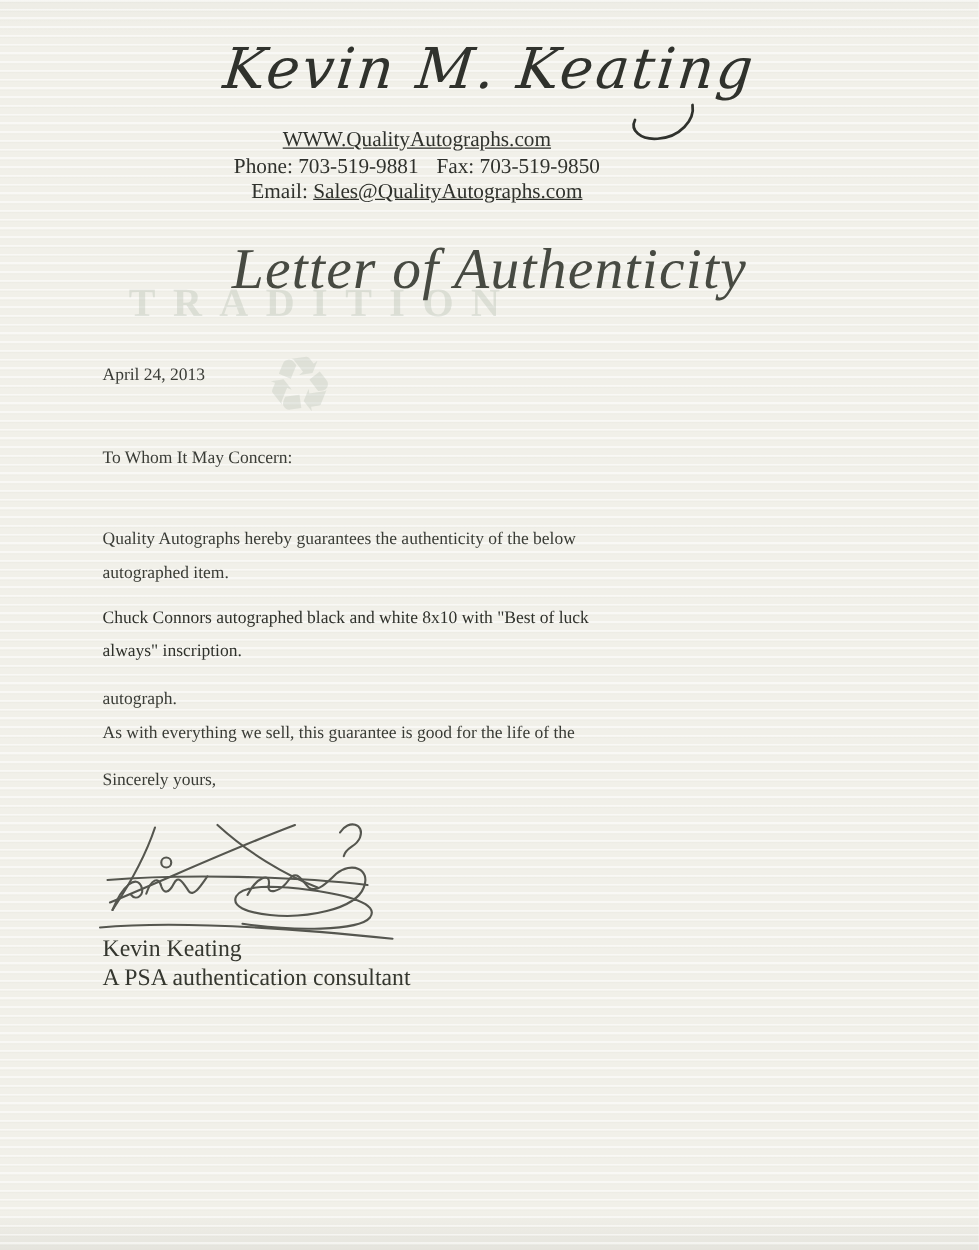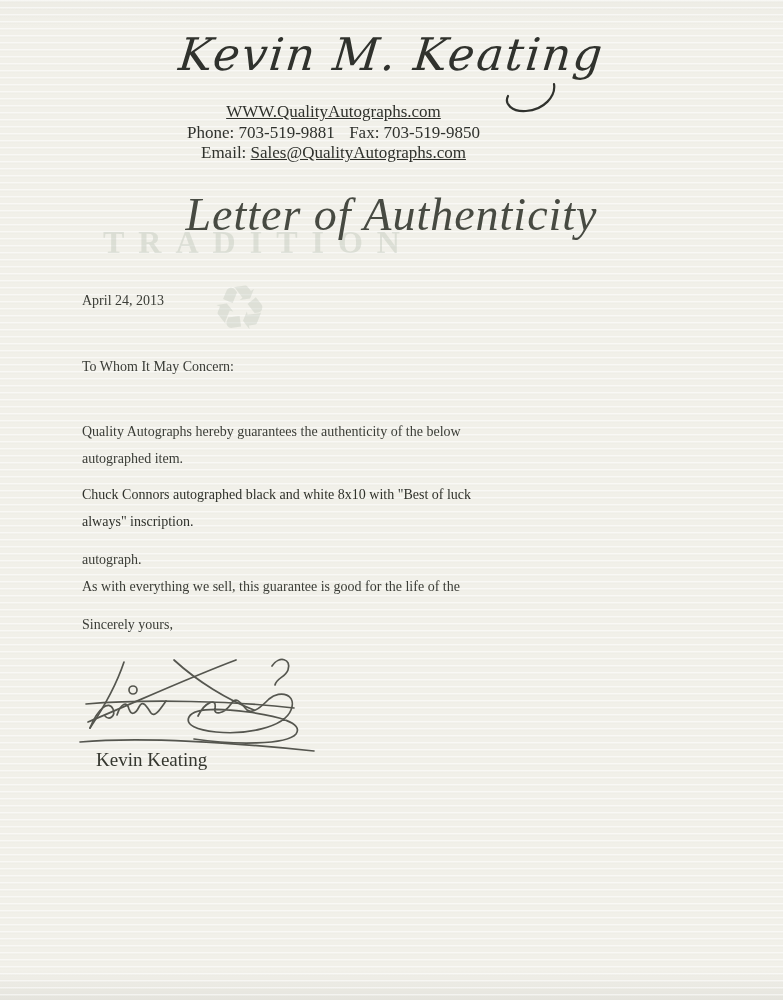--- a/index.html
+++ b/index.html
@@ -55,21 +55,21 @@
 
   .bodytext{ position:absolute;left:82px;font-size:14px;line-height:27px;color:#3a3c36; }
   .date{ top:287px; }
   .salutation{ top:353px; }
   .p1{ top:418px; }
   .item{ top:481px; font-weight:normal; color:#2f312b; }
   .p2{ top:546px; }
   .closing{ top:611px; }
 
   .signature{ position:absolute;left:76px;top:652px; }
-  .signoff{ position:absolute;left:96px;top:748px;font-size:19px;line-height:23px;color:#35372f; }
+  .signoff{ position:absolute;left:82px;top:748px;font-size:19px;line-height:23px;color:#35372f; }
 </style>
 </head>
 <body>
 
 <div class="paper">
 
   <div class="wm-text">TRADITION</div>
   <div class="wm-recycle">♻</div>
 
   <div class="script-name center">Kevin M. Keating</div>
@@ -130,15 +130,16 @@
       <circle cx="57" cy="38" r="4"></circle>
 
       <path d="M196,14 C203,3 216,7 212,18 C209,26 201,25 199,33"></path>
 
       <path d="M122,64 C129,50 141,45 139,56 C137,64 148,62 155,52 C161,43 165,52 171,58 C177,63 187,53 193,47 C205,37 221,43 215,58 C208,76 168,83 140,80 C121,78 109,73 113,65 C118,56 142,56 172,60 C202,64 228,71 220,82 C211,93 158,93 118,87"></path>
     </g>
   </svg>
 
   <div class="signoff">
     <div>Kevin Keating</div>
+    <div>A PSA authentication consultant</div>
   </div>
 
 </div>
 
 </body></html>

